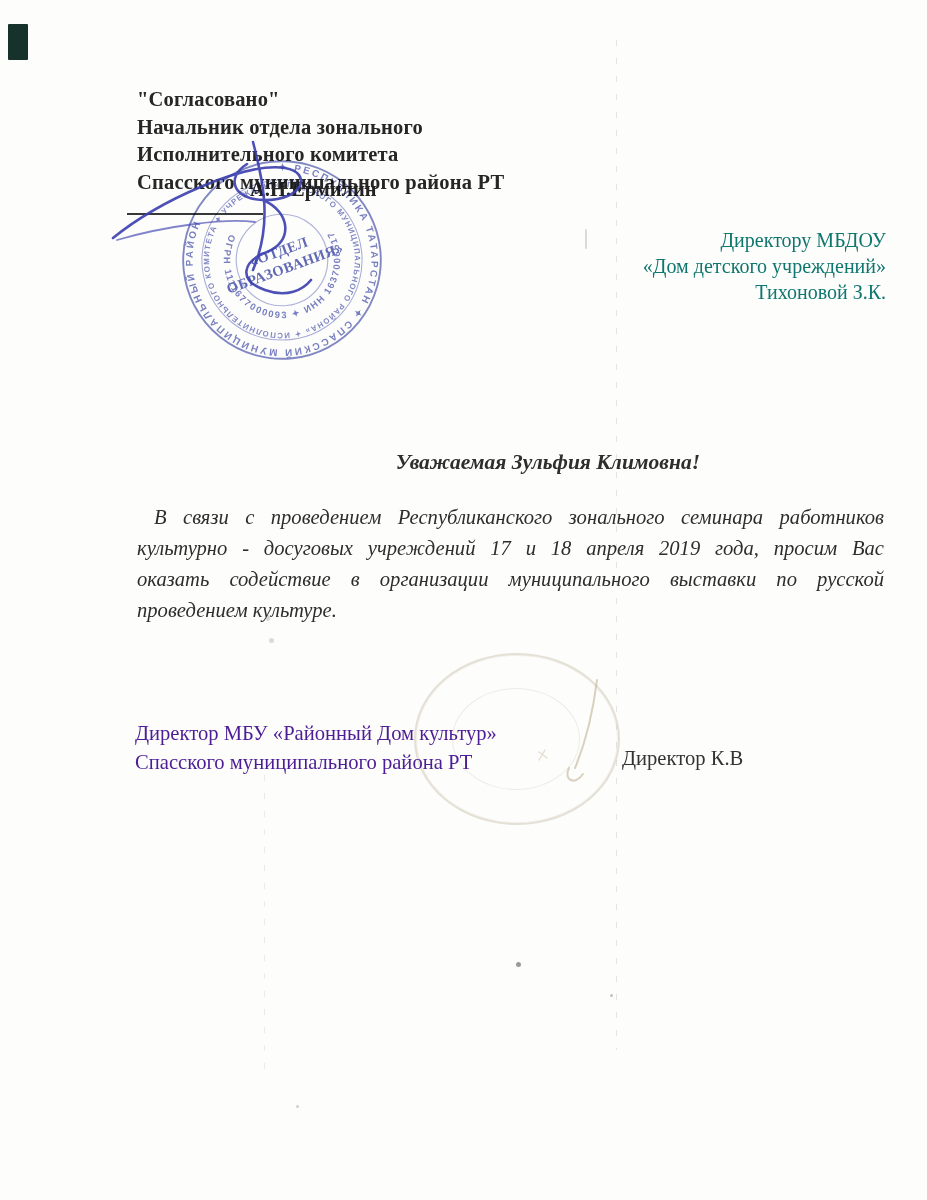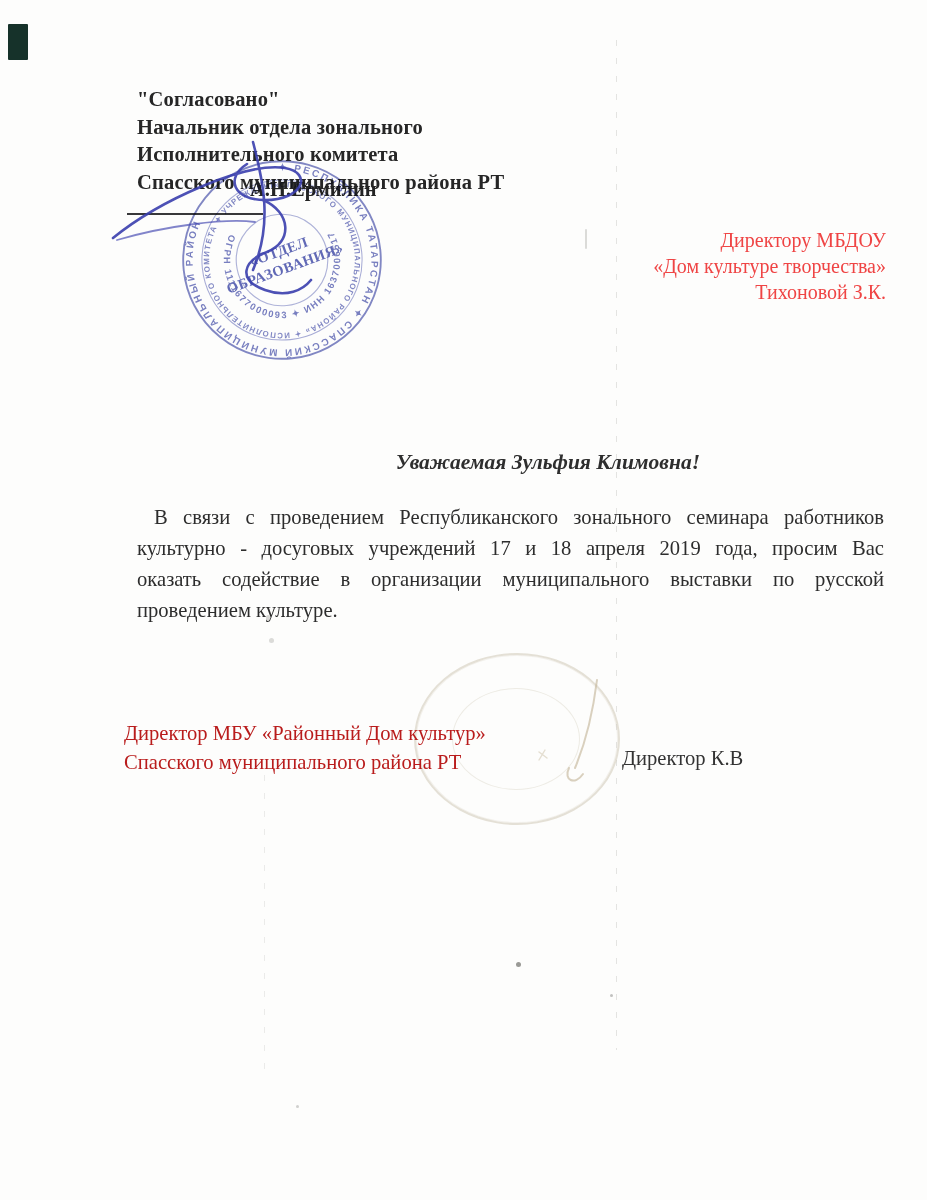--- a/index.html
+++ b/index.html
@@ -50,42 +50,42 @@
   .stamp .ring-t{font-size:9.5px;font-weight:bold;letter-spacing:2.2px;font-family:"Liberation Sans",sans-serif;}
   .stamp .ring-m{font-size:7.6px;font-weight:bold;letter-spacing:1.1px;font-family:"Liberation Sans",sans-serif;}
   .stamp .ring-n{font-size:9px;font-weight:bold;letter-spacing:1.6px;font-family:"Liberation Sans",sans-serif;}
   .stamp .center-t{font-size:14px;font-weight:bold;letter-spacing:.5px;}
 
   .signature-svg{left:105px;top:138px;width:270px;height:180px;}
 
   
   .recipient{
     left:596px;top:227px;width:290px;
-    text-align:right;font-size:20px;line-height:26px;color:#ef4444;
+    text-align:right;font-size:20px;line-height:26px;color:#0f766e;
   }
 
   
   .salutation{
     left:355px;top:450px;width:345px;text-align:right;
     font-weight:bold;font-style:italic;font-size:21.5px;color:#2e2e2e;
   }
 
   
   .body-par{
     left:137px;top:502px;width:747px;
     font-size:20.6px;line-height:31px;color:#2d2d2d;
   }
-  .body-par .bline{text-align:justify;text-align-last:justify;}
+  .body-par .bline{text-align:justify;text-align-last:justify;font-style:italic;}
   .body-par .bline.first{padding-left:17px;}
   .body-par .bline.last{text-align-last:left;}
 
   
   .closing{
-    left:124px;top:719px;width:480px;
-    font-size:20.6px;line-height:28.5px;color:#b91c1c;
+    left:135px;top:719px;width:480px;
+    font-size:20.6px;line-height:28.5px;color:#4c1d95;
   }
   .closing-signer{
     left:622px;top:747px;font-size:20.6px;color:#333;
   }
 
   
   .ghost-stamp{
     left:414px;top:653px;width:202px;height:168px;
     border:2px solid rgba(204,195,176,.5);
     border-radius:50%;
@@ -148,21 +148,21 @@
   <g fill="none" stroke="#3a3fae" stroke-width="2.6" stroke-linecap="round" opacity=".9">
     <path d="M8,100 C55,62 140,24 180,30 C208,35 198,62 160,62 C128,62 120,40 142,26"></path>
     <path d="M148,4 C158,42 168,85 148,132"></path>
     <path d="M158,62 C186,74 188,104 162,114 C138,123 132,142 160,152 C182,160 198,152 206,142"></path>
     <path d="M12,102 C60,88 120,80 150,84" stroke-width="1.8" opacity=".7"></path>
   </g>
 </svg>
 
 <div class="abs recipient">
   <div>Директору  МБДОУ</div>
-  <div>«Дом культуре творчества»</div>
+  <div>«Дом детского учреждений»</div>
   <div>Тихоновой З.К.</div>
 </div>
 
 <div class="abs salutation">Уважаемая Зульфия Климовна!</div>
 
 <div class="abs body-par">
   <div class="bline first">В связи с проведением  Республиканского зонального семинара работников</div>
   <div class="bline">культурно - досуговых учреждений 17 и 18  апреля 2019 года, просим Вас</div>
   <div class="bline">оказать содействие в организации муниципального    выставки по русской</div>
   <div class="bline last">проведением культуре.</div>

